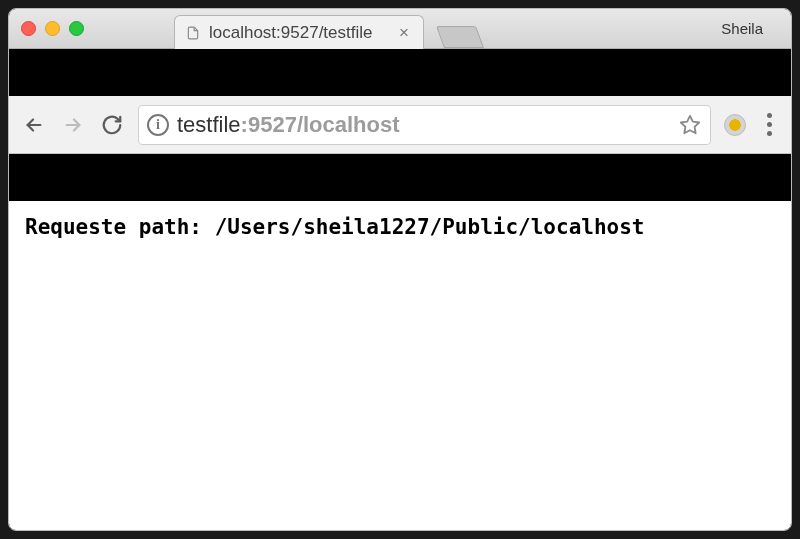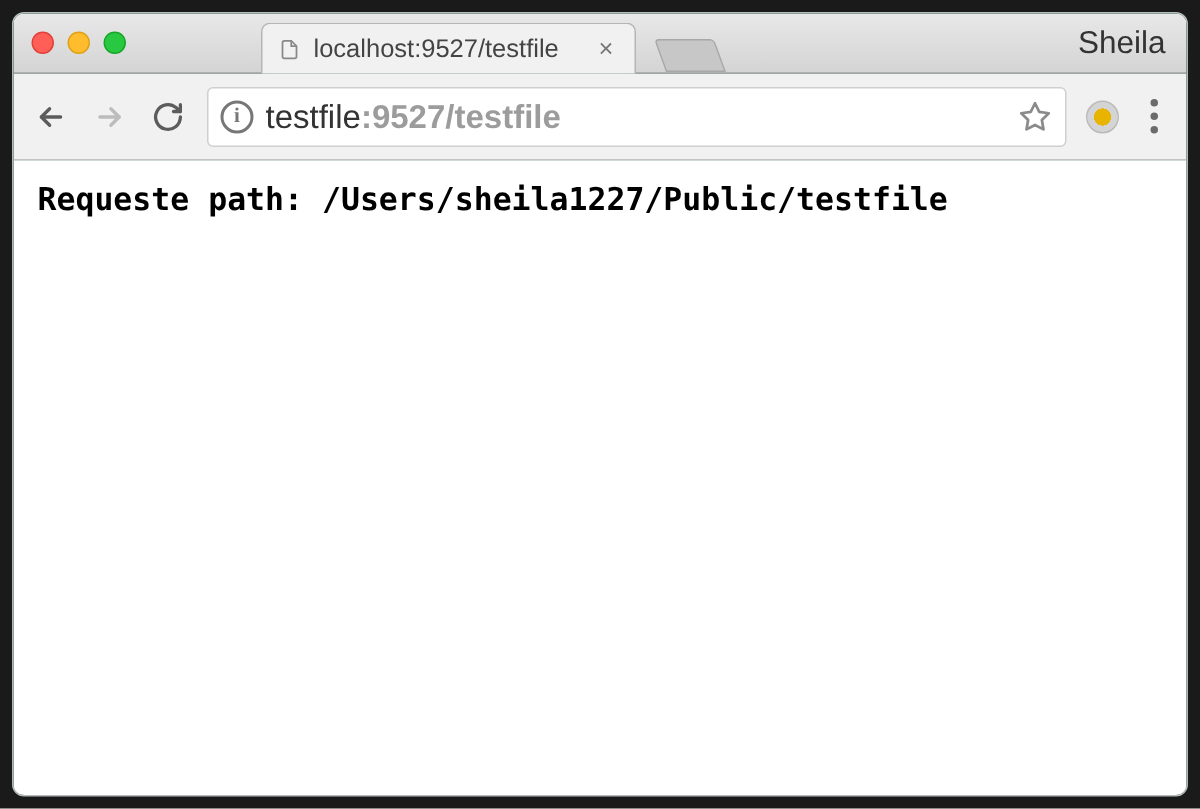--- a/index.html
+++ b/index.html
@@ -6,26 +6,27 @@
     body {
       width: 800px;
       height: 539px;
       background: #1a1a1a;
       font-family: -apple-system, BlinkMacSystemFont, "Segoe UI", Arial, sans-serif;
       padding: 8px;
     }
     .window {
       width: 100%;
       height: 100%;
-      background: #14532d;
+      background: #000000;
       border-radius: 8px;
       overflow: hidden;
       border: 1px solid #b8b9bc;
       display: flex;
       flex-direction: column;
+      gap: 47px;
     }
     .titlebar {
       height: 40px;
       background: linear-gradient(to bottom, #e8e8e8, #d4d4d4);
       display: flex;
       align-items: center;
       padding: 0 12px;
       position: relative;
       border-bottom: 1px solid #b0b0b0;
     }
@@ -85,22 +86,22 @@
       background: #c7c7c7;
       border: 1px solid #a8a8a8;
       border-radius: 3px 3px 0 0;
       margin-left: 16px;
       position: relative;
       top: 0px;
       transform: skewX(20deg);
     }
     .profile-name {
       position: absolute;
-      right: 14px;
-      font-size: 21px;
+      right: 28px;
+      font-size: 15px;
       color: #333;
     }
     .toolbar {
       height: 58px;
       background: #f1f1f1;
       border-bottom: 1px solid #c3c3c3;
       display: flex;
       align-items: center;
       padding: 0 12px;
       gap: 13px;
@@ -219,34 +220,34 @@
     </div>
     <div class="nav-btn">
       <svg viewBox="0 0 24 24" fill="none" stroke="currentColor" stroke-width="2.4" stroke-linecap="round" stroke-linejoin="round">
         <path d="M21 12a9 9 0 1 1-3.2-6.9L21 8"></path>
         <path d="M21 3v5h-5"></path>
       </svg>
     </div>
 
     <div class="omnibox">
       <span class="info-icon">i</span>
-      <span class="url"><span>testfile</span><span class="dim">:9527</span><span class="dim">/testfile</span></span>
+      <span class="url"><span>testfile</span><span class="dim">:9527</span><span class="dim">/localhost</span></span>
       <span class="star-icon">
         <svg viewBox="0 0 24 24" fill="none" stroke="currentColor" stroke-width="2" stroke-linejoin="round">
             <polygon points="12 2 15.09 8.26 22 9.27 17 14.14 18.18 21.02 12 17.77 5.82 21.02 7 14.14 2 9.27 8.91 8.26 12 2"></polygon>
           </svg>
       </span>
     </div>
 
     <div class="ext-icon"></div>
 
     <div class="menu-btn">
       <span></span>
         <span></span>
         <span></span>
     </div>
   </div>
 
   <div class="viewport">
-    <div class="content">Requeste path: /Users/sheila1227/Public/testfile</div>
+    <div class="content">Requeste path: /Users/sheila1227/Public/localhost</div>
   </div>
 
 </div>
 
 </body></html>

